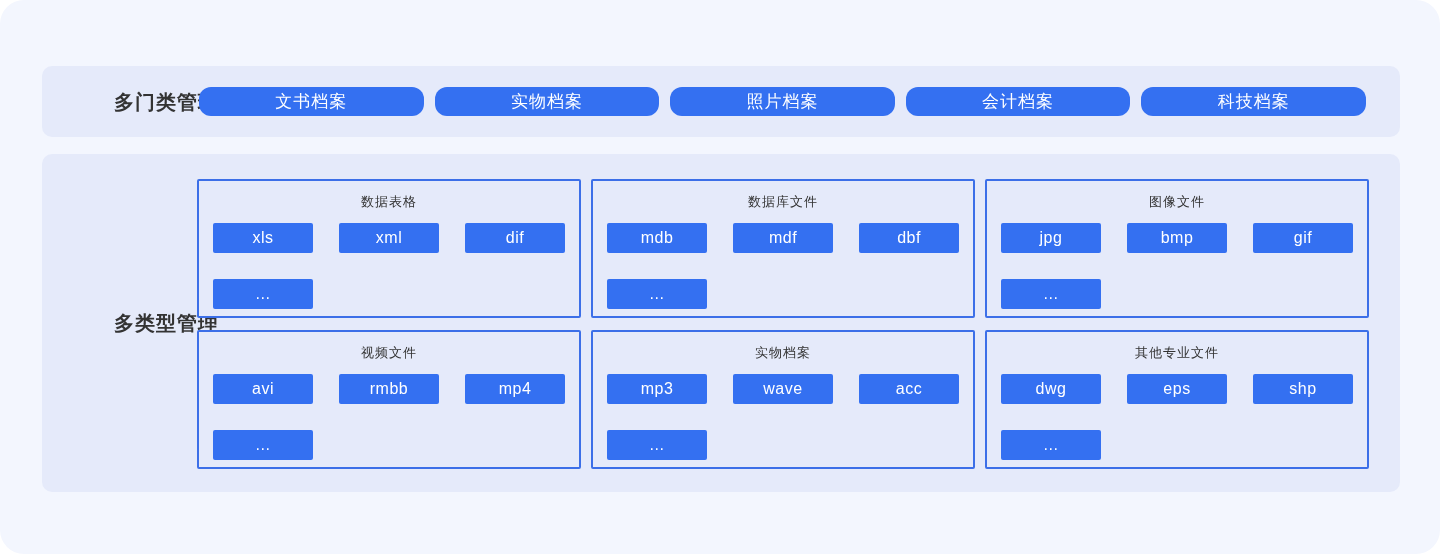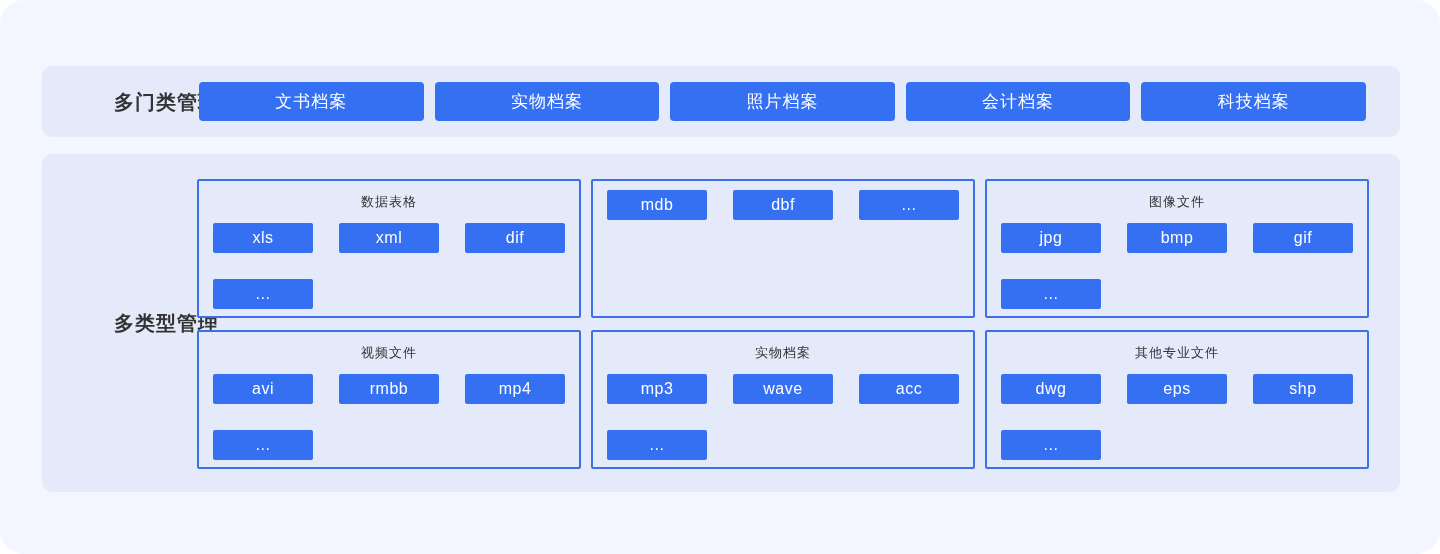--- a/index.html
+++ b/index.html
@@ -19,23 +19,23 @@
 
   .band{position:absolute;left:42px;width:1358px;background:var(--band-bg);border-radius:10px;}
   .band--top{top:66px;height:71px;}
   .band--bottom{top:154px;height:338px;}
 
   .band-label{position:absolute;left:72px;top:50%;transform:translateY(-50%);
     font-size:20px;font-weight:700;color:var(--label-text);letter-spacing:1px;white-space:nowrap;}
 
   .buttons-row{position:absolute;left:157px;right:34px;top:0;bottom:0;
     display:flex;align-items:center;gap:11px;}
-  .cat-btn{flex:1;height:39px;background:var(--accent);color:var(--chip-text);
+  .cat-btn{flex:1;height:29px;background:var(--accent);color:var(--chip-text);
     display:flex;align-items:center;justify-content:center;
-    font-size:17px;border-radius:4px;letter-spacing:1px;}
+    font-size:17px;border-radius:12px;letter-spacing:1px;}
 
   .groups-grid{position:absolute;left:155px;top:25px;
     display:grid;grid-template-columns:repeat(3,384px);grid-auto-rows:139px;
     column-gap:10px;row-gap:12px;}
   .group-box{border:2px solid var(--box-border);border-radius:2px;background:var(--band-bg);}
   .group-title{margin-top:9px;text-align:center;font-size:13px;color:var(--label-text);
     font-weight:500;letter-spacing:1px;line-height:24px;}
   .chips{margin:9px 14px 0;display:grid;grid-template-columns:1fr 1fr 1fr;gap:26px;}
   .chip{height:30px;background:var(--accent);color:var(--chip-text);
     display:flex;align-items:center;justify-content:center;
@@ -63,22 +63,24 @@
         <div class="group-box">
           <div class="group-title">数据表格</div>
           <div class="chips">
             <div class="chip">xls</div>
             <div class="chip">xml</div>
             <div class="chip">dif</div>
             <div class="chip">...</div>
           </div>
         </div>
         <div class="group-box">
+          <div class="group-title">数据库文件</div>
           <div class="chips">
             <div class="chip">mdb</div>
+            <div class="chip">mdf</div>
             <div class="chip">dbf</div>
             <div class="chip">...</div>
           </div>
         </div>
         <div class="group-box">
           <div class="group-title">图像文件</div>
           <div class="chips">
             <div class="chip">jpg</div>
             <div class="chip">bmp</div>
             <div class="chip">gif</div>

